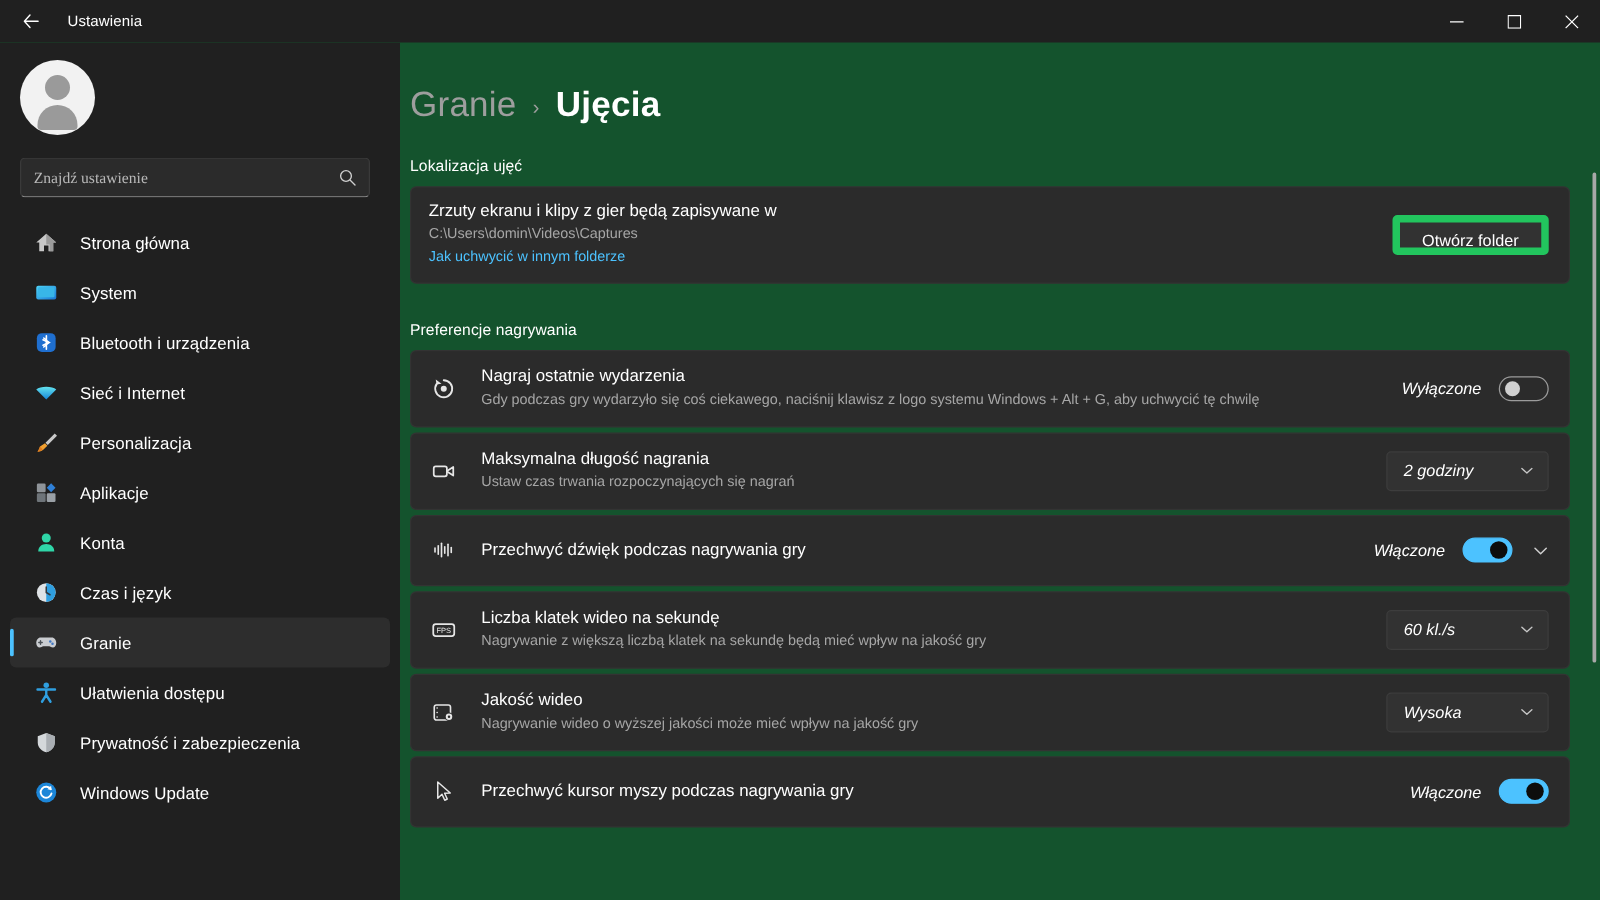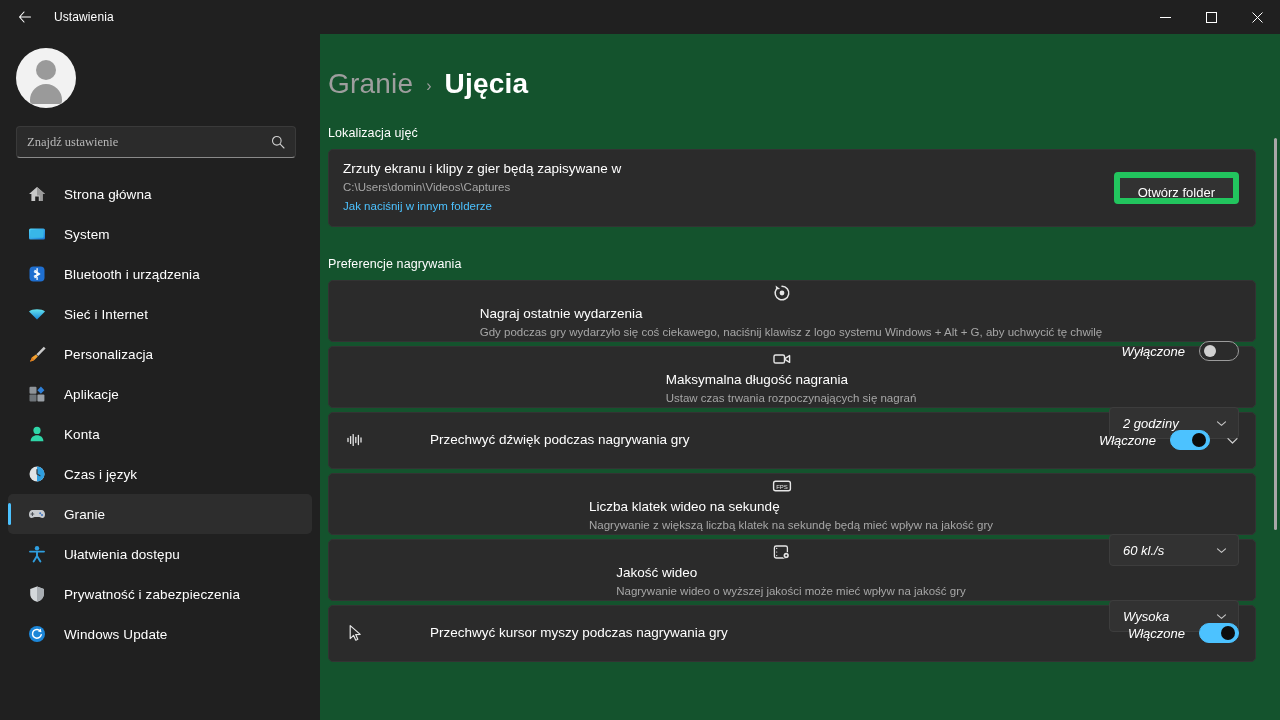--- a/index.html
+++ b/index.html
@@ -111,22 +111,22 @@
 
   .card {
     background: #2b2b2b;
     border: 1px solid #333333;
     border-radius: 5px;
     display: flex; align-items: center;
     padding: 0 16px 0 14px;
     margin-bottom: 4px;
   }
   .card.tall { min-height: 62px; padding-top: 10px; padding-bottom: 10px; gap: 24px; }
-  .card.row { height: 62px; flex-direction: column; }
-  .card.slim { height: 57px; gap: 45px; }
+  .card.row { height: 62px; }
+  .card.slim { height: 57px; }
 
   .card-icon {
     width: 24px; height: 24px; margin-right: 18px; flex: none;
     display: flex; align-items: center; justify-content: center;
   }
   .card-text { flex: 1; min-width: 0; }
   .card-title { font-size: 13.5px; color: #ffffff; line-height: 1.35; }
   .card-sub { font-size: 11.5px; color: #a6a6a6; line-height: 1.5; margin-top: 1px; }
   .card-link { font-size: 11.5px; color: #4cc2ff; line-height: 1.5; margin-top: 1px; cursor: pointer; display: inline-block; }
 
@@ -374,21 +374,21 @@
           <span class="crumb-sep">›</span>
           <span class="crumb-current">Ujęcia</span>
         </div>
 
         <div class="section-title">Lokalizacja ujęć</div>
 
         <div class="card tall">
           <div class="card-text">
             <div class="card-title">Zrzuty ekranu i klipy z gier będą zapisywane w</div>
             <div class="card-sub">C:\Users\domin\Videos\Captures</div>
-            <div class="card-link">Jak naciśnij w innym folderze</div>
+            <div class="card-link">Jak uchwycić w innym folderze</div>
           </div>
           <button class="btn">Otwórz folder</button>
         </div>
 
         <div class="section-title second">Preferencje nagrywania</div>
 
         <div class="card row">
           <span class="card-icon">
             <svg width="22" height="22" viewBox="0 0 22 22">
               <path d="M11 4.2 A6.8 6.8 0 1 1 5.4 7.1" stroke="#e6e6e6" stroke-width="1.5" fill="none" stroke-linecap="round"></path>

